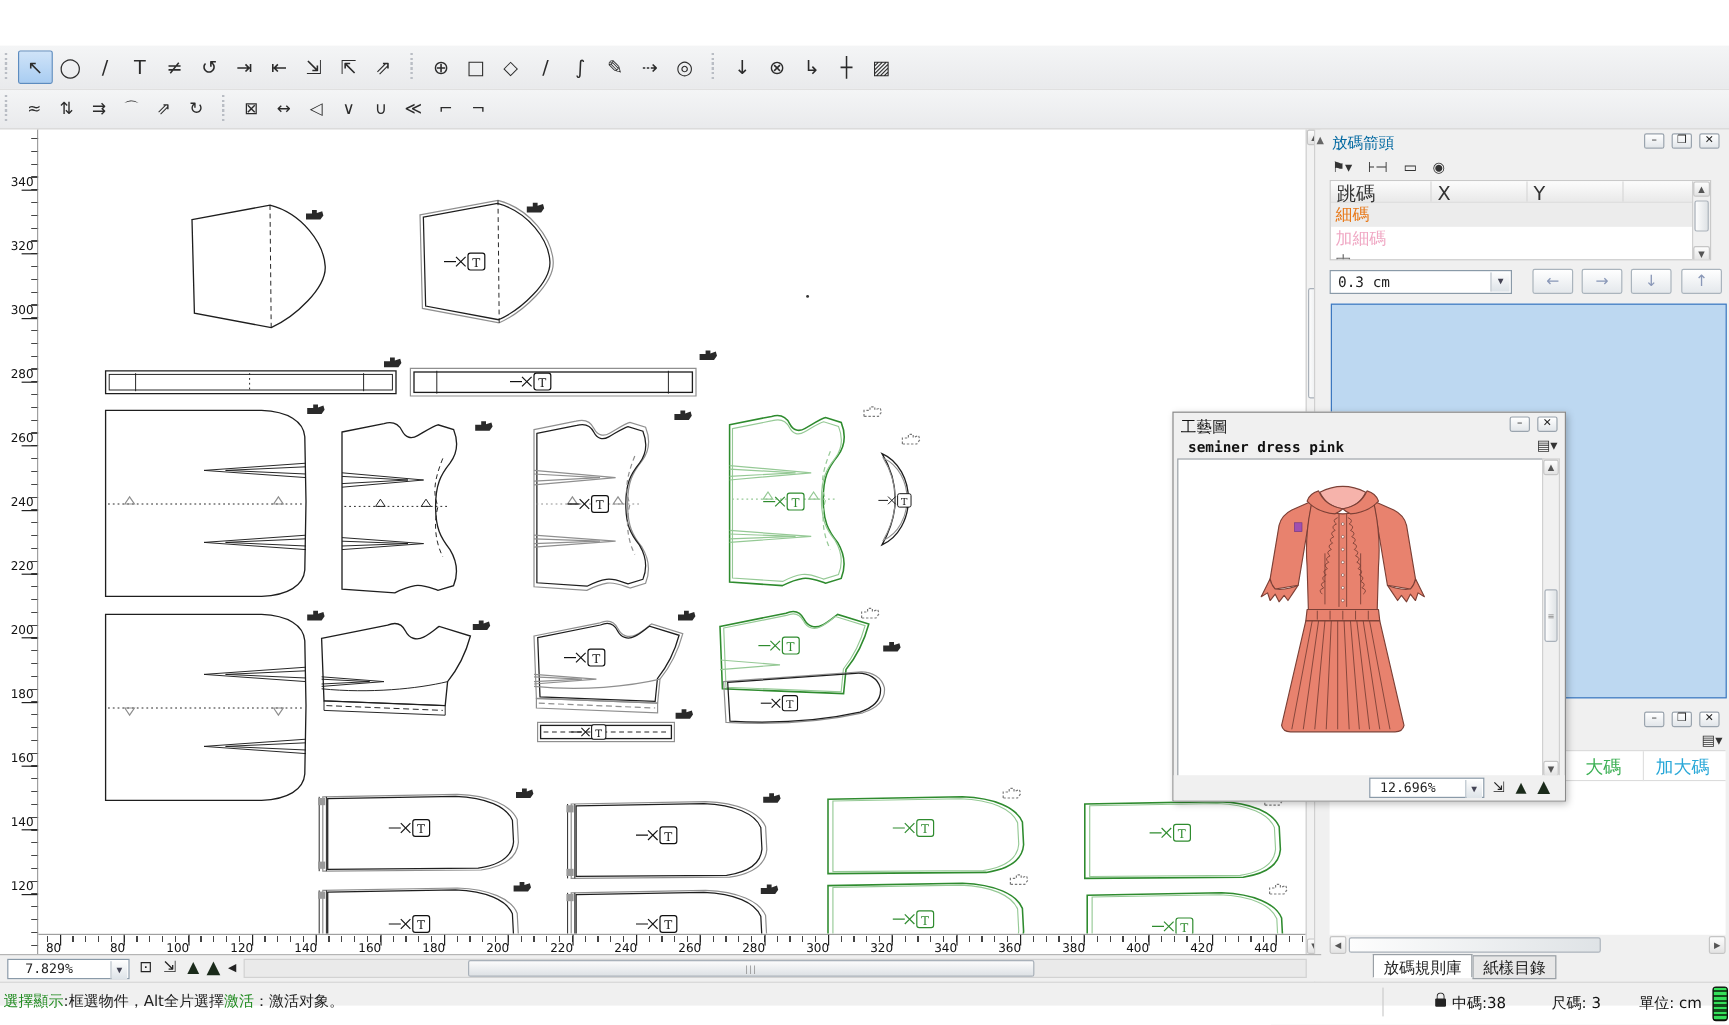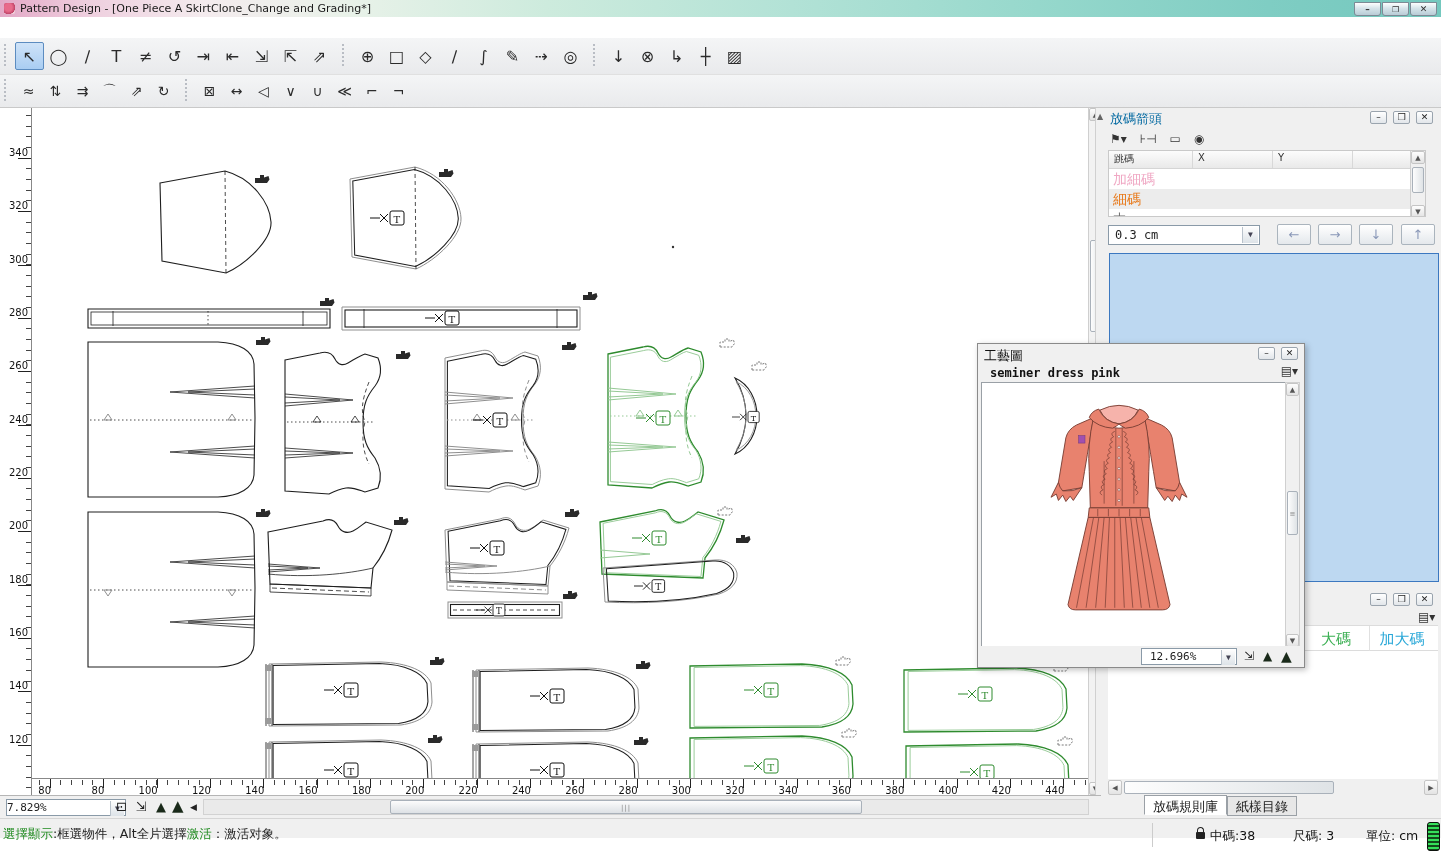--- a/index.html
+++ b/index.html
@@ -52,21 +52,21 @@
   .sb-thumb { position:absolute; background:linear-gradient(90deg,#fdfdfd,#dfe3e6); border:1px solid #a9b1ba; border-radius:2px; }
 
   
   #right-dock { position:absolute; left:1095px; top:108px; width:346px; height:710px; background:#f0f0f0; border-left:1px solid #d0d0d0; }
   #dock-collapse { position:absolute; left:1px; top:4px; font-size:8px; color:#666; }
   .panel-title { position:absolute; font-size:13px; color:#0369a1; }
   .mini-btns { position:absolute; display:flex; gap:6px; }
   .mini-btn { width:17px; height:13px; border:1px solid #9aa4ae; border-radius:2px; background:linear-gradient(#ffffff,#e2e6ea); font-size:9px; line-height:11px; text-align:center; color:#222; }
   .gp-iconbar { position:absolute; left:14px; top:24px; display:flex; gap:13px; font-size:12px; color:#333; }
   #grade-table { position:absolute; left:12px; top:42px; width:318px; height:67px; background:#fff; border:1px solid #c9c9c9; overflow:hidden; }
-  #grade-head { display:flex; height:18px; background:linear-gradient(#fcfcfc,#e9e9e9); border-bottom:1px solid #d5d5d5; font-size:10px; color:#333; }
+  #grade-head { display:flex; height:18px; background:linear-gradient(#fcfcfc,#e9e9e9); border-bottom:1px solid #d5d5d5; font-size:16px; color:#333; }
   .gh-cell { border-right:1px solid #d8d8d8; padding:1px 5px; }
   .grade-row { height:20px; font-size:14px; padding:0 4px; line-height:20px; }
   #grade-vscroll { position:absolute; right:0; top:0; width:15px; height:67px; background:#f0f0f0; border-left:1px solid #d0d0d0; }
   #step-combo { position:absolute; left:12px; top:117px; width:152px; height:20px; background:#fff; border:1px solid #8a9aa8; font-family:"DejaVu Sans Mono",monospace; font-size:12px; line-height:18px; padding-left:6px; }
   .combo-arrow { position:absolute; right:1px; top:1px; width:16px; height:16px; background:linear-gradient(#fdfdfd,#dde3e8); border-left:1px solid #b9c2cb; text-align:center; font-size:8px; line-height:16px; color:#445; }
   .dir-btn { position:absolute; top:116px; width:34px; height:21px; border:1px solid #aab4bd; border-radius:2px; background:linear-gradient(#ffffff,#e4e8ec); text-align:center; font-size:13px; line-height:19px; color:#8a98b8; }
   #blue-box { position:absolute; left:13px; top:145px; width:330px; height:329px; background:#bdd8f1; border:1px solid #3c78c0; }
 
   
   #sizes-head-btns { position:absolute; left:1370px; top:593px; }
@@ -76,21 +76,21 @@
   #sizes-body { position:absolute; left:1108px; top:651px; width:330px; height:128px; background:#fff; }
   #sizes-hscroll { position:absolute; left:1108px; top:780px; width:330px; height:15px; background:#f0f0f0; }
 
   
   #tabs { position:absolute; left:1144px; top:796px; height:20px; display:flex; }
   .tab { padding:1px 8px 2px; font-size:13px; border:1px solid #9aa0a6; background:#e7e7e7; color:#222; }
   .tab.active { background:#fff; border-bottom:1px solid #fff; position:relative; top:-1px; padding-top:2px; }
 
   
   #bottom-bar { position:absolute; left:0; top:795px; width:1101px; height:23px; background:#f0f0f0; border-top:1px solid #b5b5b5; }
-  #zoom-combo { position:absolute; left:6px; top:3px; width:120px; height:17px; background:#fff; border:1px solid #8a9aa8; font-family:"DejaVu Sans Mono",monospace; font-size:11px; line-height:15px; }
+  #zoom-combo { position:absolute; left:6px; top:3px; width:102px; height:17px; background:#fff; border:1px solid #8a9aa8; font-family:"DejaVu Sans Mono",monospace; font-size:11px; line-height:15px; padding-left:14px; }
   .bb-icon { position:absolute; top:3px; font-size:13px; color:#222; }
   #bb-hscroll { position:absolute; left:203px; top:3px; width:886px; height:16px; background:#eaeaea; border:1px solid #d2d2d2; }
   #bb-thumb { position:absolute; left:186px; top:0px; width:472px; height:14px; background:linear-gradient(#fcfcfc,#dde1e5); border:1px solid #a9b1ba; border-radius:2px; text-align:center; font-size:7px; line-height:14px; color:#888; letter-spacing:1px; }
 
   
   #statusbar { position:absolute; left:0; top:818px; width:100%; height:20px; background:#f0f0f0; border-top:1px solid #d5d5d5; font-size:12.5px; }
   #status-left { position:absolute; left:3px; top:7px; }
   .st-green { color:#1e8a1e; }
   .st-sep { position:absolute; left:1152px; top:4px; width:1px; height:24px; background:#cccccc; }
   .st-field { position:absolute; top:9px; color:#111; }
@@ -121,29 +121,20 @@
   .grain { color:#111; }
   .graingrn { color:#2e8b2e; }
   .flag-solid { fill:#2a2a2a; stroke:none; }
   .flag-dash  { fill:#ffffff; stroke:#7a7a7a; stroke-width:1; stroke-dasharray:2 1.5; }
 </style>
 </head>
 <body>
 
 <div id="app">
 
-  <div id="titlebar">
-    <div id="app-icon"></div>
-    <span id="window-title">Pattern Design - [One Piece A SkirtClone_Change and Grading*]</span>
-    <div class="winbtns">
-      <div class="winbtn glyph-min"></div>
-      <div class="winbtn glyph-restore"></div>
-      <div class="winbtn glyph-close"></div>
-    </div>
-  </div>
 
 
   <div id="toolbar1" class="toolbar">
       <div class="tb-handle"></div>
       <div class="tb-group">
         <div class="tb-btn active">↖</div>
         <div class="tb-btn">◯</div>
         <div class="tb-btn">∕</div>
         <div class="tb-btn">T</div>
         <div class="tb-btn">≠</div>
@@ -585,22 +576,22 @@
       <span>◉</span>
     </div>
     <div id="grade-table">
       <div id="grade-head">
         <div class="gh-cell" style="width:84px;">跳碼</div>
         <div class="gh-cell" style="width:80px;">X</div>
         <div class="gh-cell" style="width:80px;">Y</div>
         <div class="gh-cell" style="flex:1; border-right:none;"></div>
       </div>
       <div id="grade-rows">
+          <div class="grade-row" style="color: rgb(232, 120, 24); background: rgb(236, 236, 236);">細碼</div>
           <div class="grade-row" style="color: rgb(240, 168, 196);">加細碼</div>
-          <div class="grade-row" style="color: rgb(232, 120, 24); background: rgb(236, 236, 236);">細碼</div>
           <div class="grade-row" style="color: rgb(112, 112, 112);">中</div>
         </div>
       <div id="grade-vscroll">
         <div class="sb-arrow" style="top:0; width:14px;">▲</div>
         <div class="sb-thumb" style="left:1px; top:16px; width:12px; height:26px;"></div>
         <div class="sb-arrow" style="bottom:0; width:14px;">▼</div>
       </div>
     </div>
     <div id="step-combo">
       <span>0.3 cm</span>

